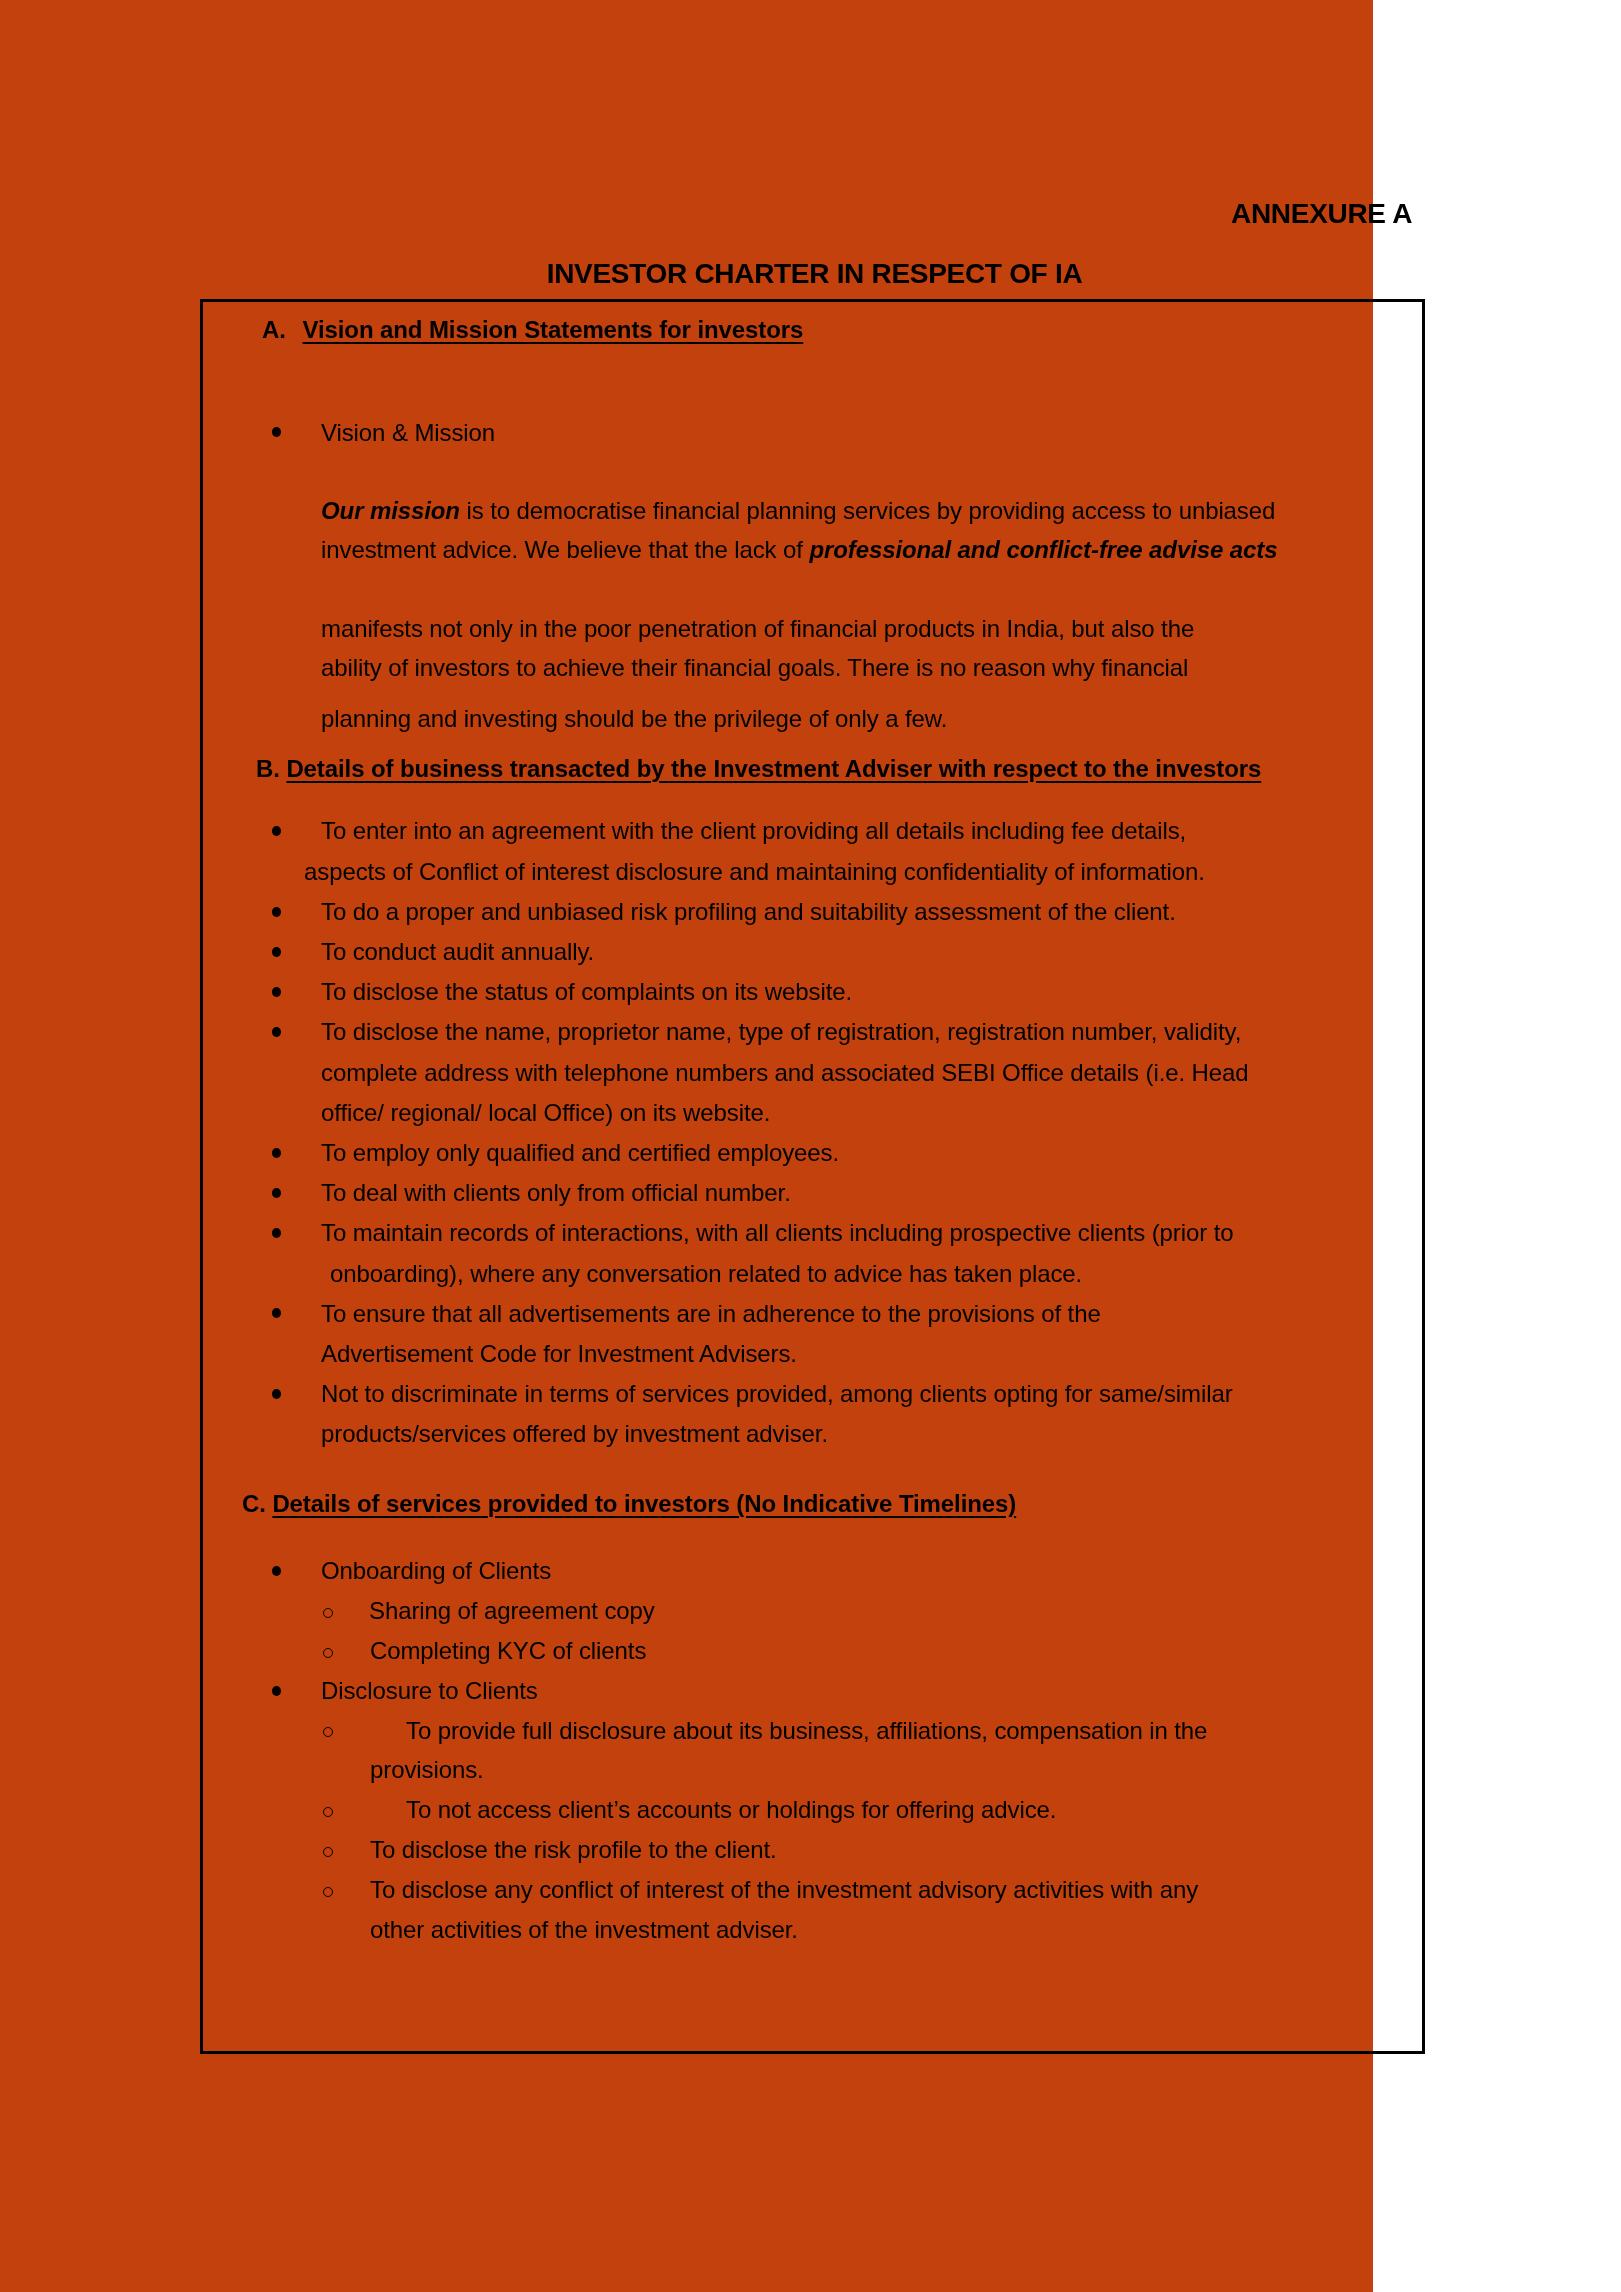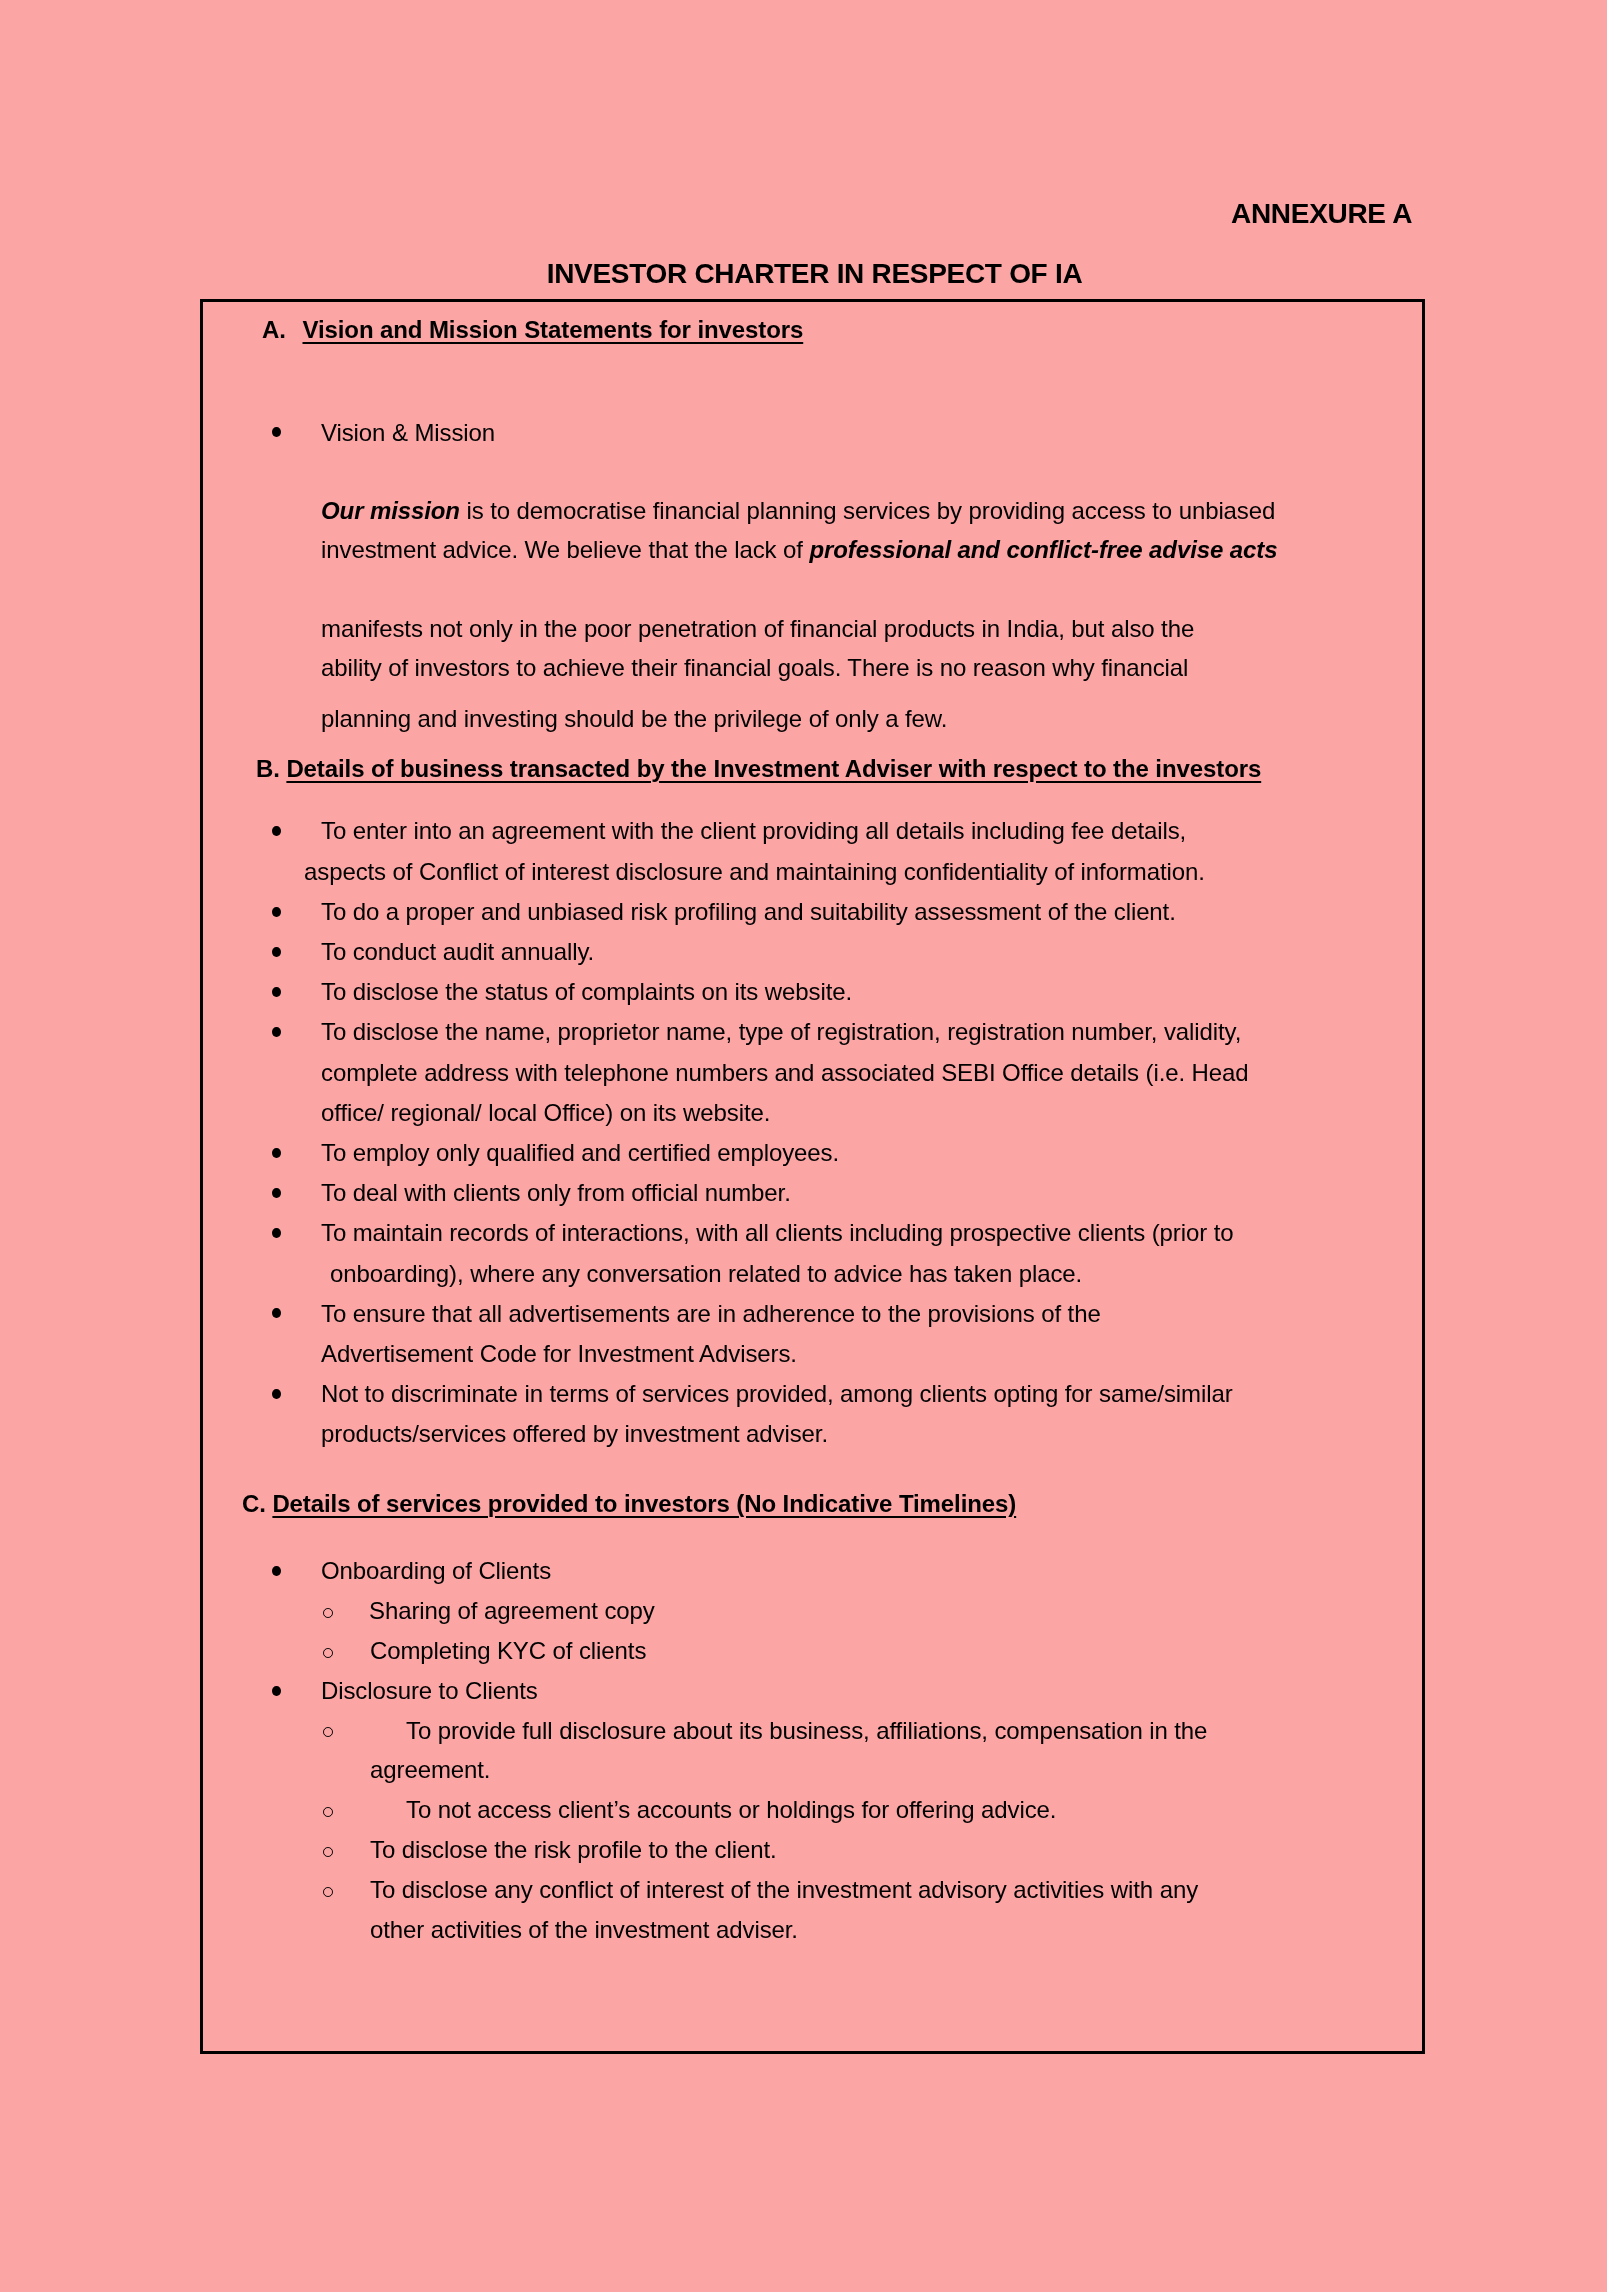--- a/index.html
+++ b/index.html
@@ -1,17 +1,17 @@
 <!DOCTYPE html>
 <html><head>
 <meta charset="utf-8">
 <style>
   html, body { margin: 0; padding: 0; background: #ffffff; }
   body { width: 1621px; height: 2293px; position: relative; overflow: hidden; color: #000; }
-  .page { position: absolute; left: 0; top: 0; width: 1607px; height: 2293px; background: #fca5a5; }
+  .page { position: absolute; left: 0; top: 0; width: 1373px; height: 2293px; background: #c2410c; }
   .annex { position: absolute; left: 1231px; top: 198px; font-family: "Liberation Sans", sans-serif; font-weight: bold; font-size: 28px; letter-spacing: -0.3px; white-space: nowrap; }
   .title { position: absolute; left: 0; width: 1629px; top: 258px; text-align: center; font-family: "Liberation Sans", sans-serif; font-weight: bold; font-size: 28px; letter-spacing: -0.3px; white-space: nowrap; }
   .box { position: absolute; left: 200px; top: 299px; width: 1219px; height: 1749px; border: 3.9px solid #000; }
   .ln { position: absolute; font-family: "Liberation Sans", sans-serif; font-size: 24px; line-height: 29px; white-space: nowrap; letter-spacing: -0.1px; }
   .hd { font-weight: bold; }
   .hd .u { text-decoration: underline; text-decoration-thickness: 2px; text-underline-offset: 3.9px; }
   .bi { font-weight: bold; font-style: italic; }
   .bullet { position: absolute; width: 8.8px; height: 9.8px; border-radius: 50%; background: #000; }
   .sub-bullet { position: absolute; width: 9.8px; height: 9.8px; border-radius: 50%; border: 1.4px solid #000; box-sizing: border-box; }
 </style>
@@ -77,21 +77,21 @@
       <span class="bullet" style="left: 272px; top: 1566px;"></span>
       <div class="ln" style="left: 321px; top: 1556px;">Onboarding of Clients</div>
       <span class="sub-bullet" style="left: 323px; top: 1608px;"></span>
       <div class="ln" style="left: 353px; top: 1596px; margin-left: 16px;">Sharing of agreement copy</div>
       <span class="sub-bullet" style="left: 323px; top: 1648px;"></span>
       <div class="ln" style="left: 370px; top: 1636px;">Completing KYC of clients</div>
       <span class="bullet" style="left: 272px; top: 1686px;"></span>
       <div class="ln" style="left: 321px; top: 1676px;">Disclosure to Clients</div>
       <span class="sub-bullet" style="left: 323px; top: 1727px;"></span>
       <div class="ln" style="left: 370px; top: 1716px; margin-left: 36px;">To provide full disclosure about its business, affiliations, compensation in the</div>
-      <div class="ln" style="left: 370px; top: 1755px;">agreement.</div>
+      <div class="ln" style="left: 370px; top: 1755px;">provisions.</div>
       <span class="sub-bullet" style="left: 323px; top: 1807px;"></span>
       <div class="ln" style="left: 370px; top: 1795px; margin-left: 36px;">To not access client’s accounts or holdings for offering advice.</div>
       <span class="sub-bullet" style="left: 323px; top: 1847px;"></span>
       <div class="ln" style="left: 370px; top: 1835px;">To disclose the risk profile to the client.</div>
       <span class="sub-bullet" style="left: 323px; top: 1887px;"></span>
       <div class="ln" style="left: 370px; top: 1875px;">To disclose any conflict of interest of the investment advisory activities with any</div>
       <div class="ln" style="left: 370px; top: 1915px;">other activities of the investment adviser.</div>
     </div>
 
 </div>

